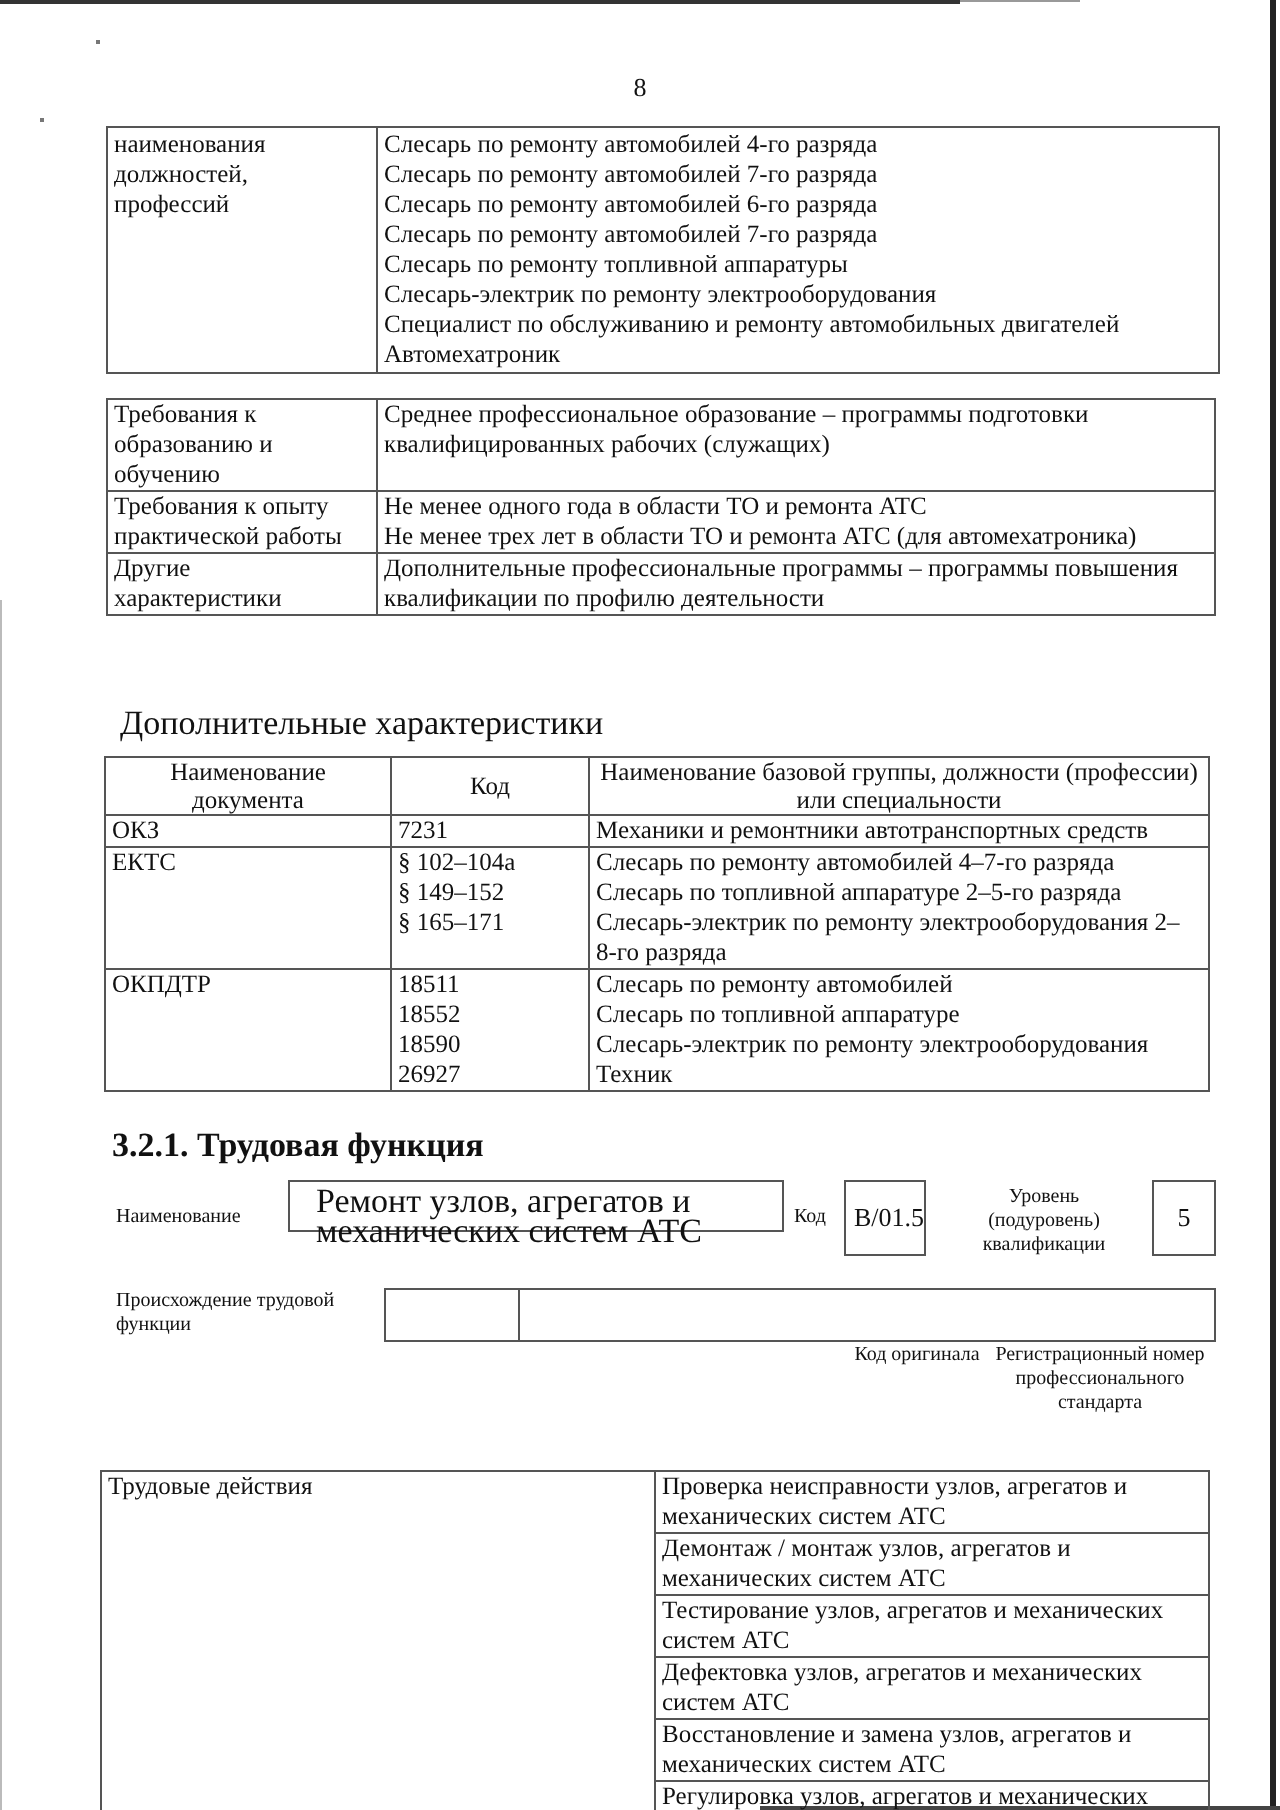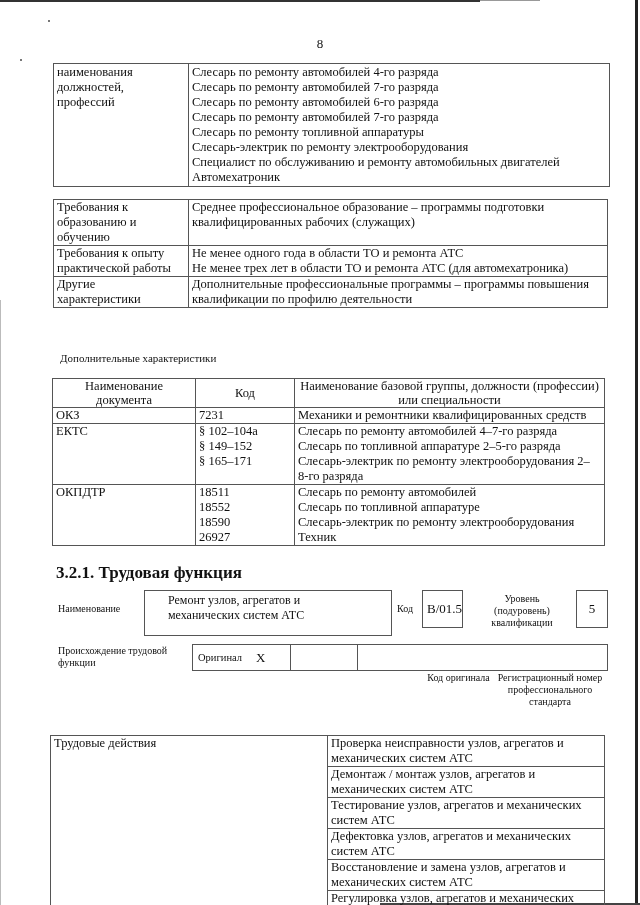--- a/index.html
+++ b/index.html
@@ -21,32 +21,32 @@
   td, th { border: 1px solid #555; vertical-align: top; padding: 0 3px; font-weight: normal; margin-top: 10px; }
   .lines div { white-space: nowrap; }
 
   #t1 { left: 53px; top: 63px; width: 557px; }
   #t1 td:first-child { width: 128px; }
   #t1 td { padding-top: 1px; padding-bottom: 1px; }
 
   #t2 { left: 53px; top: 199px; width: 555px; }
   #t2 td:first-child { width: 128px; }
 
-  .section-label { position: absolute; left: 60px; top: 352px; font-size: 11px; }
+  .section-label { position: absolute; left: 60px; top: 352px; font-size: 17px; }
 
   #t3 { left: 52px; top: 378px; width: 553px; }
   #t3 th { text-align: center; vertical-align: middle; line-height: 14px; }
   #t3 .c1 { width: 136px; }
   #t3 .c2 { width: 92px; }
 
   .h-func { position: absolute; left: 56px; top: 563px; font-size: 17px; font-weight: bold; }
 
   .lbl-small { position: absolute; font-size: 10px; line-height: 12px; }
   .box { position: absolute; border: 1px solid #555; box-sizing: border-box; }
-  .name-box { left: 144px; top: 590px; width: 248px; height: 46px; font-size: 12px; line-height: 15px; padding: 2px 23px; }
+  .name-box { left: 144px; top: 590px; width: 248px; height: 26px; font-size: 17px; line-height: 15px; padding: 2px 13px; }
   .code-box { left: 422px; top: 590px; width: 41px; height: 38px; font-size: 13px; padding: 10px 4px; }
   .level-box { left: 576px; top: 590px; width: 32px; height: 38px; font-size: 13px; text-align: center; padding-top: 10px; }
 
   .origin-row { position: absolute; left: 192px; top: 644px; width: 416px; height: 27px; display: flex; border: 1px solid #555; box-sizing: border-box; }
   .origin-row > div { border-right: 1px solid #555; box-sizing: border-box; height: 100%; }
   .origin-row > div:last-child { border-right: none; }
   .oc1 { width: 98px; display: flex; align-items: center; font-size: 10.5px; padding-left: 5px; }
   .oc1 .x { margin-left: 14px; font-size: 13px; }
   .oc2 { width: 135px; font-size: 10px; line-height: 12px; padding: 1px 4px; }
   .oc3 { width: 67px; }
@@ -135,21 +135,21 @@
     <th class="c1">Наименование документа</th>
     <th class="c2">Код</th>
     <th>Наименование базовой группы, должности (профессии) или специальности</th>
   </tr>
   <tr>
     <td>ОКЗ</td>
     <td class="lines">
       <div>7231</div>
     </td>
     <td class="lines">
-      <div>Механики и ремонтники квалифицированных средств</div>
+      <div>Механики и ремонтники автотранспортных средств</div>
     </td>
   </tr>
   <tr>
     <td>ЕКТС</td>
     <td class="lines">
       <div>§ 102–104а</div>
       <div>§ 149–152</div>
       <div>§ 165–171</div>
     </td>
     <td class="lines">
@@ -183,24 +183,20 @@
 <div class="box name-box">Ремонт узлов, агрегатов и механических систем АТС</div>
 
 <div class="lbl-small" style="left:397px;top:603px;">Код</div>
 <div class="box code-box">B/01.5</div>
 
 <div class="lbl-small" style="left:476px;top:593px;width:92px;text-align:center;">Уровень (подуровень) квалификации</div>
 <div class="box level-box">5</div>
 
 <div class="lbl-small" style="left:58px;top:645px;width:130px;">Происхождение трудовой функции</div>
 <div class="origin-row">
-  <div class="oc1">
-    <span>Оригинал</span>
-    <span class="x">X</span>
-  </div>
   <div class="oc3"></div>
   <div class="oc4"></div>
 </div>
 <div class="lbl-small" style="left:425px;top:672px;width:67px;text-align:center;">Код оригинала</div>
 <div class="lbl-small" style="left:495px;top:672px;width:110px;text-align:center;">Регистрационный номер профессионального стандарта</div>
 
 <table id="t5">
   <tbody>
       <tr>
     <td rowspan="6">Трудовые действия</td>

